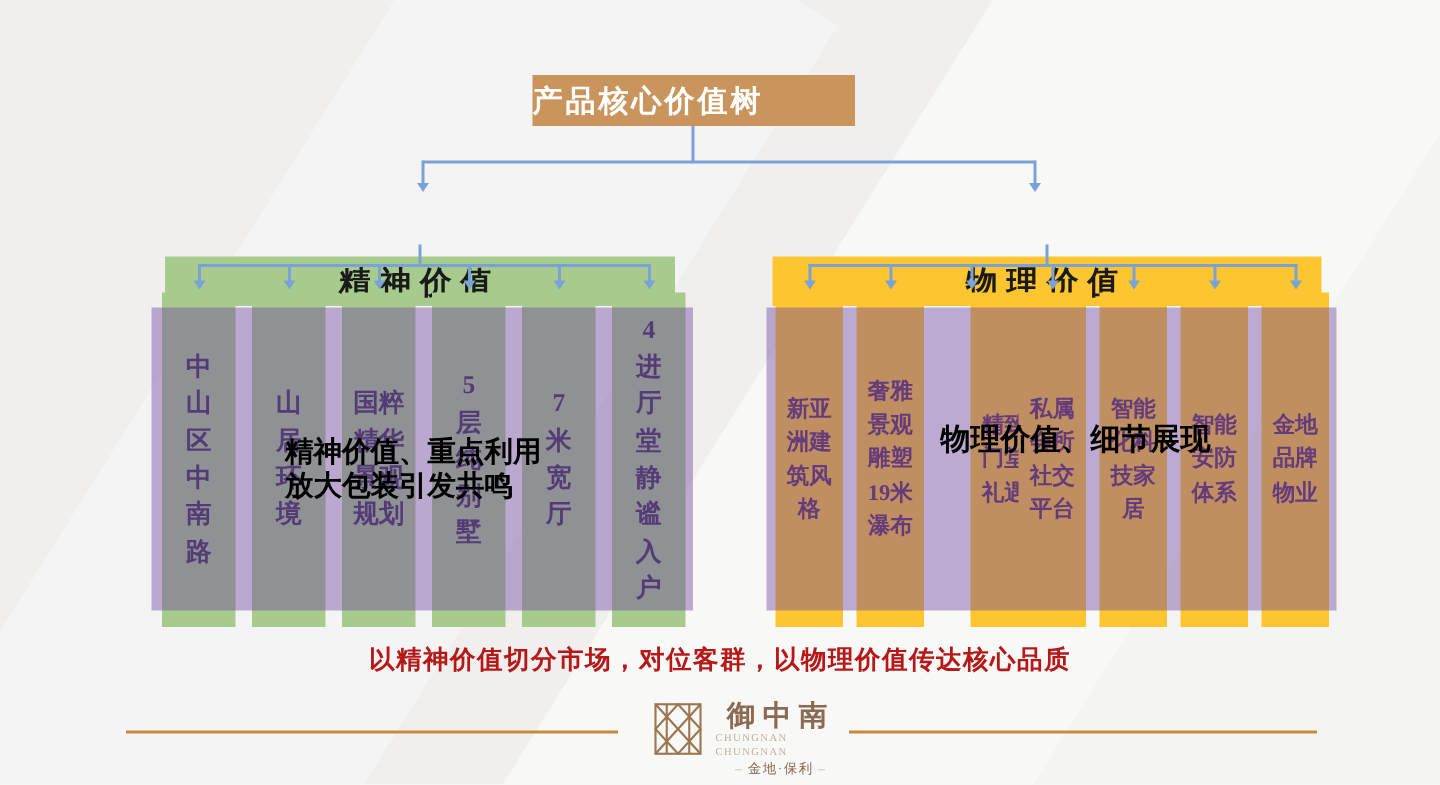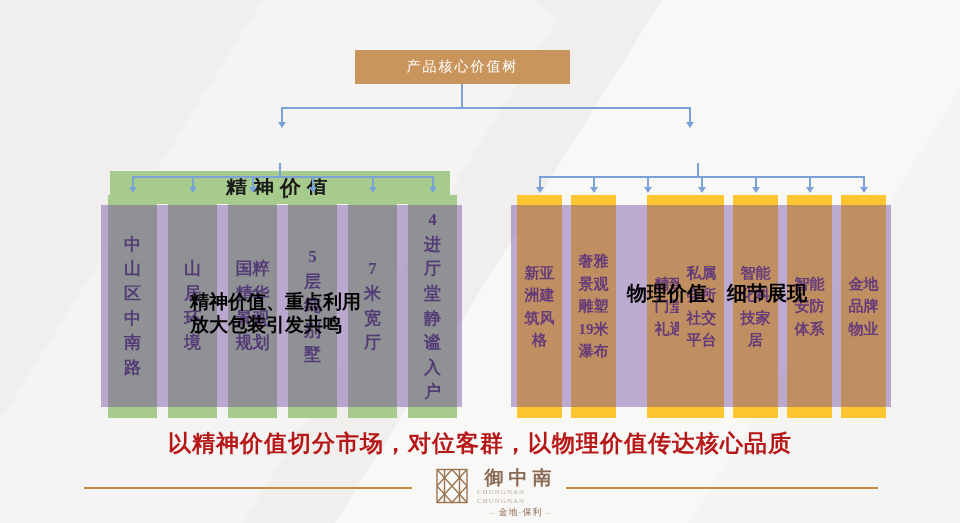--- a/index.html
+++ b/index.html
@@ -9,22 +9,22 @@
     overflow:hidden;
     font-family:"Liberation Serif", serif;
   }
   .ribbon{position:absolute; background:rgba(252,252,252,.65); pointer-events:none;}
   .ribbon.r1{width:300px;height:900px; left:520px; top:-180px; transform:rotate(32deg);}
   .ribbon.r2{width:260px;height:900px; left:80px; top:-120px; transform:rotate(32deg); background:rgba(250,250,250,.45);}
   .ribbon.r3{width:420px;height:900px; left:690px; top:-100px; transform:rotate(32deg); background:rgba(248,248,247,.55);}
 
   .root-box{
     position:absolute; left:355px; top:50px; width:215px; height:34px;
-    background:var(--root,#c9955c); color:#fff; font-weight:normal; font-size:14px;
-    letter-spacing:2px; display:flex; align-items:center; justify-content:center;
+    background:var(--root,#c9955c); color:#fff; font-weight:bold; font-size:20px;
+    letter-spacing:2px; display:flex; align-items:center; 
   }
   .branch-header{
     position:absolute; top:131px; height:33px; color:#1a1a1a; font-weight:bold;
     font-size:21px; letter-spacing:6px; display:flex; align-items:center; justify-content:center;margin-top:40px;
   }
   .branch-header.left{left:110px; width:340px; background:var(--green,#a6cb8c);}
   .branch-header.right{left:515px; width:366px; background:var(--yellow,#fdc52f);}
 
   .ln{position:absolute; background:var(--arrow,#7ba2d6);}
   .ah{position:absolute; width:0; height:0;
@@ -43,21 +43,21 @@
   .overlay.right{left:511px; width:380px;}
 
   .anno{position:absolute; color:#000000; font-weight:bold;
         font-family:"Liberation Sans", sans-serif; white-space:nowrap;}
   .anno .l{display:block;}
   .anno.left{left:190px; top:290px; font-size:19px; line-height:23px;}
   .anno.right{left:627px; top:281px; font-size:20px; line-height:25px;}
 
   .caption{
     position:absolute; left:0; right:0; top:428px; text-align:center;
-    color:var(--red,#b61818); font-weight:bold; font-size:23px; letter-spacing:1px;
+    color:var(--red,#b61818); font-weight:bold; font-size:17px; letter-spacing:1px;
   }
 
   .footer-line{position:absolute; top:487px; height:2px; background:var(--gold,#c88a3c);}
   .footer-line.fl-left{left:84px; width:328px;}
   .footer-line.fl-right{left:566px; width:312px;}
   .logo{position:absolute; left:434px; top:468px; width:130px; display:flex; gap:7px; align-items:flex-start;}
   .logo-icon{flex:0 0 auto;}
   .logo-texts{display:flex; flex-direction:column; align-items:center;}
   .logo-name{font-size:19px; letter-spacing:5px; color:var(--brown,#8a6a52); font-weight:bold; line-height:20px;}
   .logo-sub-en{font-size:7px; letter-spacing:1px; color:#bfae9d; line-height:9px; font-family:"Liberation Serif",serif;}
@@ -79,20 +79,23 @@
 
   <div class="ln" style="left:461px;top:84px;width:2px;height:24px;"></div>
   <div class="ln" style="left:282px;top:107px;width:408px;height:2px;"></div>
   <div class="ln" style="left:281px;top:107px;width:2px;height:16px;"></div>
   <div class="ah" style="left:278px;top:122px;"></div>
   <div class="ln" style="left:689px;top:107px;width:2px;height:16px;"></div>
   <div class="ah" style="left:686px;top:122px;"></div>
 
   <div class="branch-header left">
     <span>精神价值</span>
+  </div>
+  <div class="branch-header right">
+    <span>物理价值</span>
   </div>
 
   <div class="ln" style="left:279px;top:163px;width:2px;height:14px;"></div>
   <div class="ln" style="left:132px;top:176px;width:302px;height:2px;"></div>
   <div class="ln" style="left:132px;top:176px;width:2px;height:12px;"></div>
   <div class="ah" style="left:129px;top:187px;"></div>
   <div class="ln" style="left:192px;top:176px;width:2px;height:12px;"></div>
   <div class="ah" style="left:189px;top:187px;"></div>
   <div class="ln" style="left:252px;top:176px;width:2px;height:12px;"></div>
   <div class="ah" style="left:249px;top:187px;"></div>

